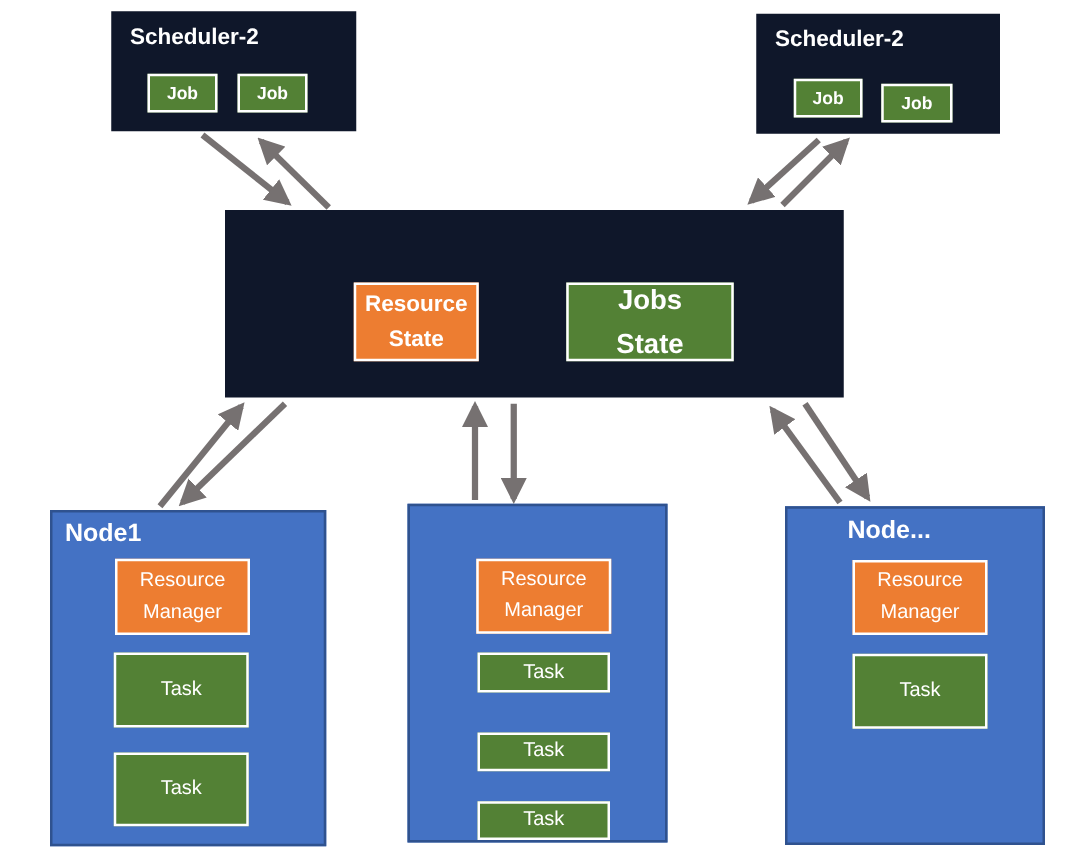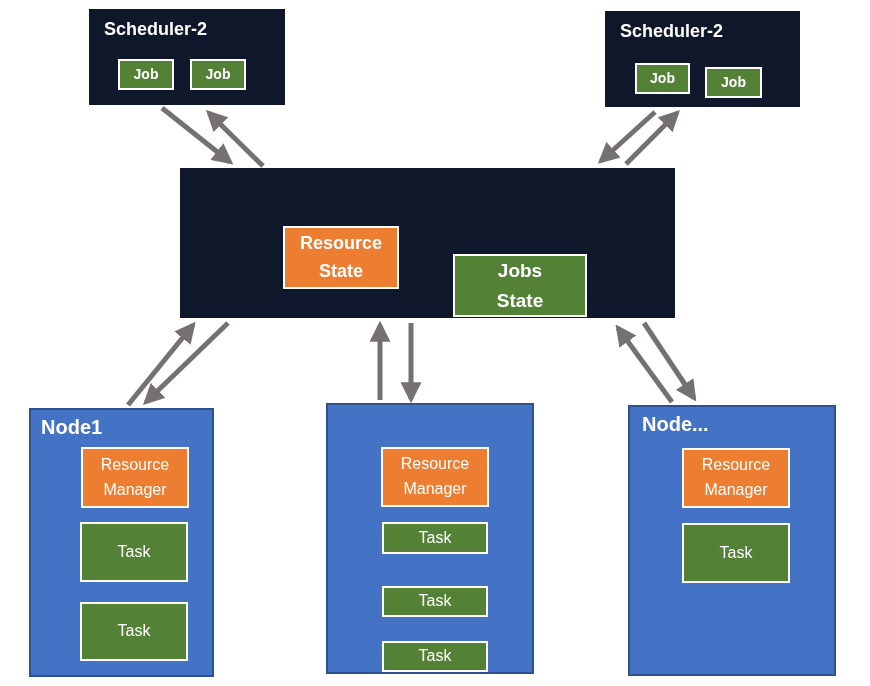--- a/index.html
+++ b/index.html
@@ -39,45 +39,45 @@
     <div class="chip green bold" style="left:101px;top:50px;width:56px;height:31px;font-size:14px;">Job</div>
   </div>
 
   <div class="panel light" style="left:605px;top:11px;width:195px;height:96px;">
     <div class="panel-title" style="font-size:18px;padding:10px 0 0 15px;">Scheduler-2</div>
     <div class="chip green bold" style="left:30px;top:52px;width:55px;height:31px;font-size:14px;">Job</div>
     <div class="chip green bold" style="left:100px;top:56px;width:57px;height:31px;font-size:14px;">Job</div>
   </div>
 
   <div class="panel light" style="left:180px;top:168px;width:495px;height:150px;">
-    <div class="chip orange bold" style="left:103px;top:58px;width:116px;height:63px;font-size:18px;">
+    <div class="chip orange bold" style="left:103px;top:58px;width:100px;height:63px;font-size:18px;">
       <span class="ln">Resource</span>
       <span class="ln">State</span>
     </div>
-    <div class="chip green bold" style="left:273px;top:58px;width:134px;height:63px;font-size:19px;margin-top:28px;">
+    <div class="chip green bold" style="left:273px;top:58px;width:134px;height:63px;font-size:22px;">
       <span class="ln">Jobs</span>
       <span class="ln">State</span>
     </div>
   </div>
 
-  <div class="panel dark" style="left:29px;top:408px;width:185px;height:269px;">
+  <div class="panel dark" style="left:40px;top:408px;width:221px;height:269px;">
     <div class="panel-title" style="font-size:20px;padding:6px 0 0 10px;">Node1</div>
     <div class="chip orange" style="left:50px;top:37px;width:108px;height:61px;font-size:16px;padding:0 4px;">Resource Manager</div>
     <div class="chip green" style="left:49px;top:112px;width:108px;height:60px;font-size:16px;">Task</div>
     <div class="chip green" style="left:49px;top:192px;width:108px;height:59px;font-size:16px;">Task</div>
   </div>
 
   <div class="panel dark" style="left:326px;top:403px;width:208px;height:271px;">
     <div class="chip orange" style="left:53px;top:42px;width:108px;height:60px;font-size:16px;padding:0 4px;">Resource Manager</div>
     <div class="chip green" style="left:54px;top:117px;width:106px;height:32px;font-size:16px;">Task</div>
     <div class="chip green" style="left:54px;top:181px;width:106px;height:31px;font-size:16px;">Task</div>
     <div class="chip green" style="left:54px;top:236px;width:106px;height:31px;font-size:16px;">Task</div>
   </div>
 
-  <div class="panel dark" style="left:628px;top:405px;width:208px;height:271px;">
+  <div class="panel dark" style="left:628px;top:405px;width:208px;height:271px;padding-left:36px;">
     <div class="panel-title" style="font-size:20px;padding:6px 0 0 12px;">Node...</div>
     <div class="chip orange" style="left:52px;top:41px;width:108px;height:60px;font-size:16px;padding:0 4px;">Resource Manager</div>
     <div class="chip green" style="left:52px;top:116px;width:108px;height:60px;font-size:16px;">Task</div>
   </div>
 
   <svg id="arrows" width="870" height="686" viewBox="0 0 870 686">
     <defs>
       <marker id="ah" viewBox="0 0 4 4" markerWidth="4.2" markerHeight="4.2" refX="3.2" refY="2" orient="auto">
         <path d="M0,0 L4,2 L0,4 Z" fill="#767171"></path>
       </marker>

